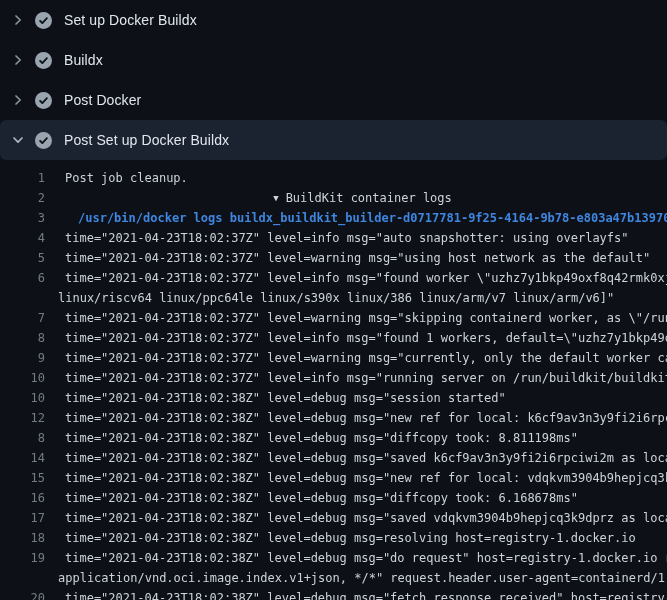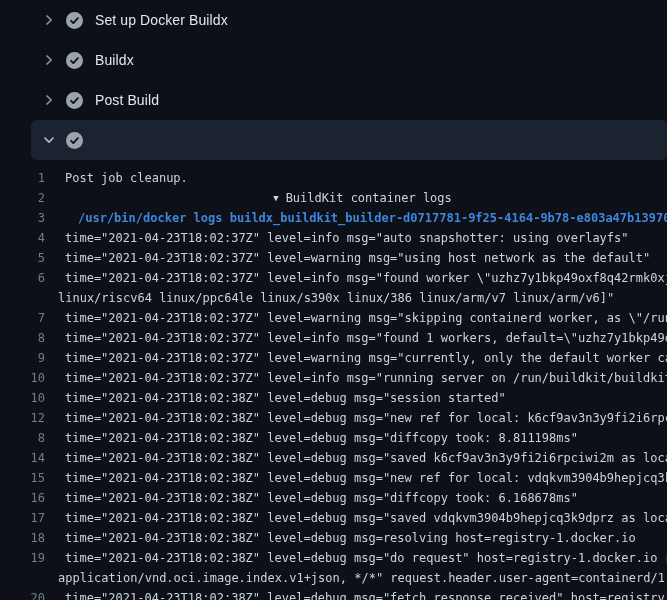--- a/index.html
+++ b/index.html
@@ -6,21 +6,20 @@
   body{
     width:667px;height:600px;overflow:hidden;
     background:#0d1117;
     font-family:"Liberation Sans", sans-serif;
     -webkit-font-smoothing:antialiased;
   }
   .steps{padding-top:0;}
   .step-row{
     display:flex;align-items:center;height:40px;cursor:pointer;
     border-radius:6px;
-    margin-left:31px;
   }
   .step-row.expanded{background:#1b2230;}
   .chevron{width:16px;height:16px;margin-left:10px;flex:none;display:flex;align-items:center;justify-content:center;}
   .check{width:17px;height:17px;margin-left:9px;flex:none;display:flex;align-items:center;justify-content:center;}
   .step-label{margin-left:12px;font-size:14px;color:#e1e7ed;letter-spacing:.1px;}
   .log-area{padding-top:8px;}
   .log-row{
     display:flex;height:20px;line-height:20px;
     font-family:"DejaVu Sans Mono","Liberation Mono",monospace;
     font-size:12px;white-space:pre;
@@ -73,35 +72,36 @@
       <svg width="16" height="16" viewBox="0 0 16 16">
           <path d="M6 4l4.2 4L6 12" fill="none" stroke="#8b949e" stroke-width="1.7" stroke-linecap="round" stroke-linejoin="round"></path>
         </svg>
     </span>
     <span class="check">
       <svg width="17" height="17" viewBox="0 0 16 16">
           <circle cx="8" cy="8" r="8" fill="#9aa4ae"></circle>
           <path d="M4.8 8.3l2.1 2.1 4.3-4.6" fill="none" stroke="#0d1117" stroke-width="1.7" stroke-linecap="round" stroke-linejoin="round"></path>
         </svg>
     </span>
-    <span class="step-label">Post Build</span>
+    <span class="step-label">Post Docker</span>
   </div>
 
   <div class="step-row expanded">
     <span class="chevron">
       <svg width="16" height="16" viewBox="0 0 16 16">
           <path d="M4 6l4 4.2L12 6" fill="none" stroke="#aeb6bf" stroke-width="1.7" stroke-linecap="round" stroke-linejoin="round"></path>
         </svg>
     </span>
     <span class="check">
       <svg width="17" height="17" viewBox="0 0 16 16">
           <circle cx="8" cy="8" r="8" fill="#9aa4ae"></circle>
           <path d="M4.8 8.3l2.1 2.1 4.3-4.6" fill="none" stroke="#0d1117" stroke-width="1.7" stroke-linecap="round" stroke-linejoin="round"></path>
         </svg>
     </span>
+    <span class="step-label">Post Set up Docker Buildx</span>
   </div>
 
 </div>
 
 <div class="log-area">
   <div>
   <div class="log-row t-normal">
     <span class="line-num">1</span>
     <span class="line-text">Post job cleanup.</span>
   </div>

